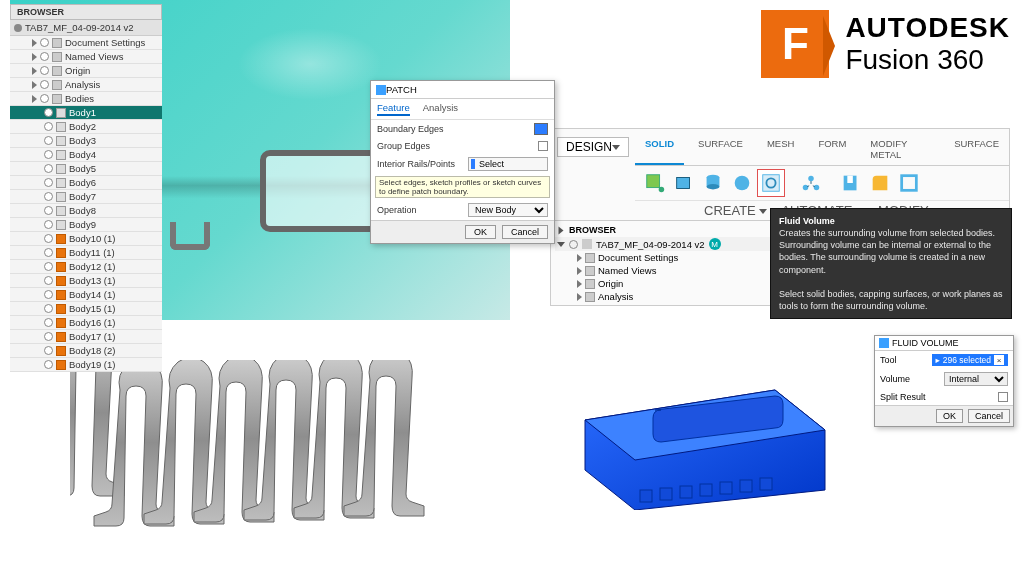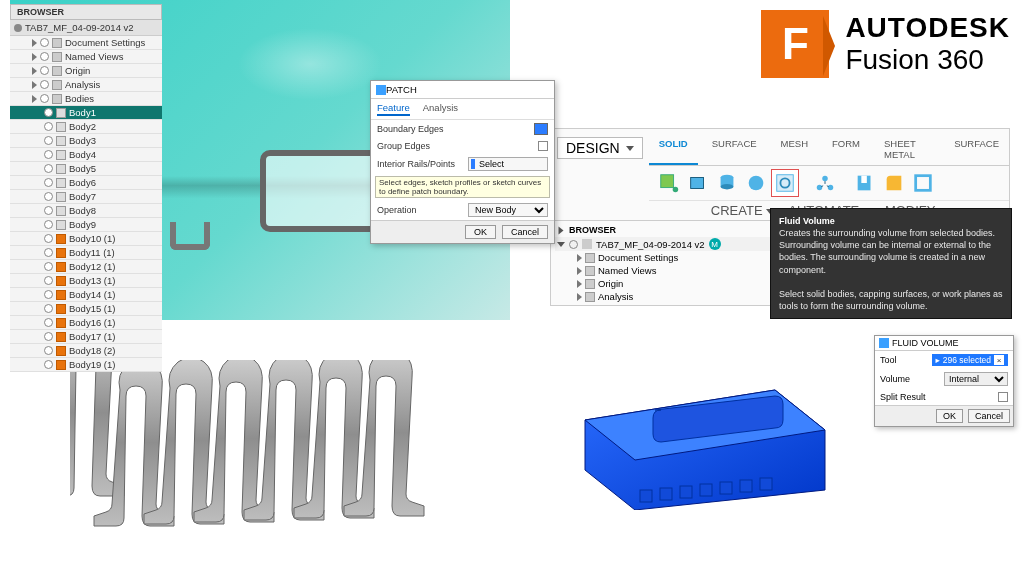--- a/index.html
+++ b/index.html
@@ -51,21 +51,21 @@
 #brand .logo{width:68px;height:68px;background:#ec6b0e;display:flex;align-items:center;justify-content:center;color:#fff;font-size:44px;font-weight:bold;position:relative}
 #brand .logo::after{content:"";position:absolute;right:-6px;top:6px;border-top:30px solid transparent;border-bottom:30px solid transparent;border-left:12px solid #d05800}
 #brand .txt .a{font-size:28px;font-weight:bold;letter-spacing:1px}
 #brand .txt .b{font-size:28px;font-weight:300}
 
 #ribbon{position:absolute;right:14px;top:128px;width:460px;border:1px solid #ccc;background:#fafafa;font-size:9.5px}
 #ribbon .tabs{display:flex;gap:4px;border-bottom:1px solid #ccc}
 #ribbon .tabs span{padding:5px 10px;color:#555}
 #ribbon .tabs span.act{color:#0d88d4;border-bottom:2px solid #0d88d4;font-weight:bold}
 #ribbon .row2{display:flex;align-items:flex-start;padding:4px 0 0 0}
-#ribbon .design{display:flex;align-items:center;gap:6px;padding:2px 8px;margin:4px 6px;border:1px solid #bbb;background:#fff;font-size:14px}
+#ribbon .design{display:flex;align-items:center;gap:0;padding:2px 8px;margin:4px 6px;border:1px solid #bbb;background:#fff;font-size:12px}
 #ribbon .tri2{width:0;height:0;border-left:4px solid transparent;border-right:4px solid transparent;border-top:5px solid #555}
 .toolgrp{display:flex;align-items:center;gap:1px;margin:0 2px}
 .tool{width:28px;height:28px;border:1px solid transparent;display:flex;align-items:center;justify-content:center}
 .tool svg{width:22px;height:22px}
 .tool.hl{border:1px solid #e05050;background:#fff}
 .groupft{display:flex;justify-content:center;gap:14px;font-size:13px;color:#555;padding:2px 0;border-top:1px solid #e2e2e2}
 
 #ribBrowser{border-top:1px solid #ccc;padding:2px 4px}
 #ribBrowser .hdr{display:flex;align-items:center;gap:4px;font-size:9px;font-weight:bold;padding:2px}
 #ribBrowser .file{display:flex;align-items:center;gap:4px;background:#f1f1f1;padding:1px 2px}
@@ -288,21 +288,21 @@
     <div class="design">
         <span>DESIGN</span>
         <span class="tri2"></span>
       </div>
     <div style="flex:1">
       <div class="tabs" id="ribTabs">
           <span class="act">SOLID</span>
           <span>SURFACE</span>
           <span>MESH</span>
           <span>FORM</span>
-          <span>SHEET METAL</span>
+          <span>MODIFY METAL</span>
           <span>SURFACE</span>
         </div>
       <div style="display:flex;align-items:center;padding:3px 4px">
         <div class="toolgrp">
           <span class="tool">
               <svg viewBox="0 0 24 24">
                 <rect x="3" y="3" width="14" height="14" fill="#7ec850" stroke="#3a7" stroke-width="1"></rect>
                 <circle cx="19" cy="19" r="3" fill="#3a7"></circle>
               </svg>
             </span>

